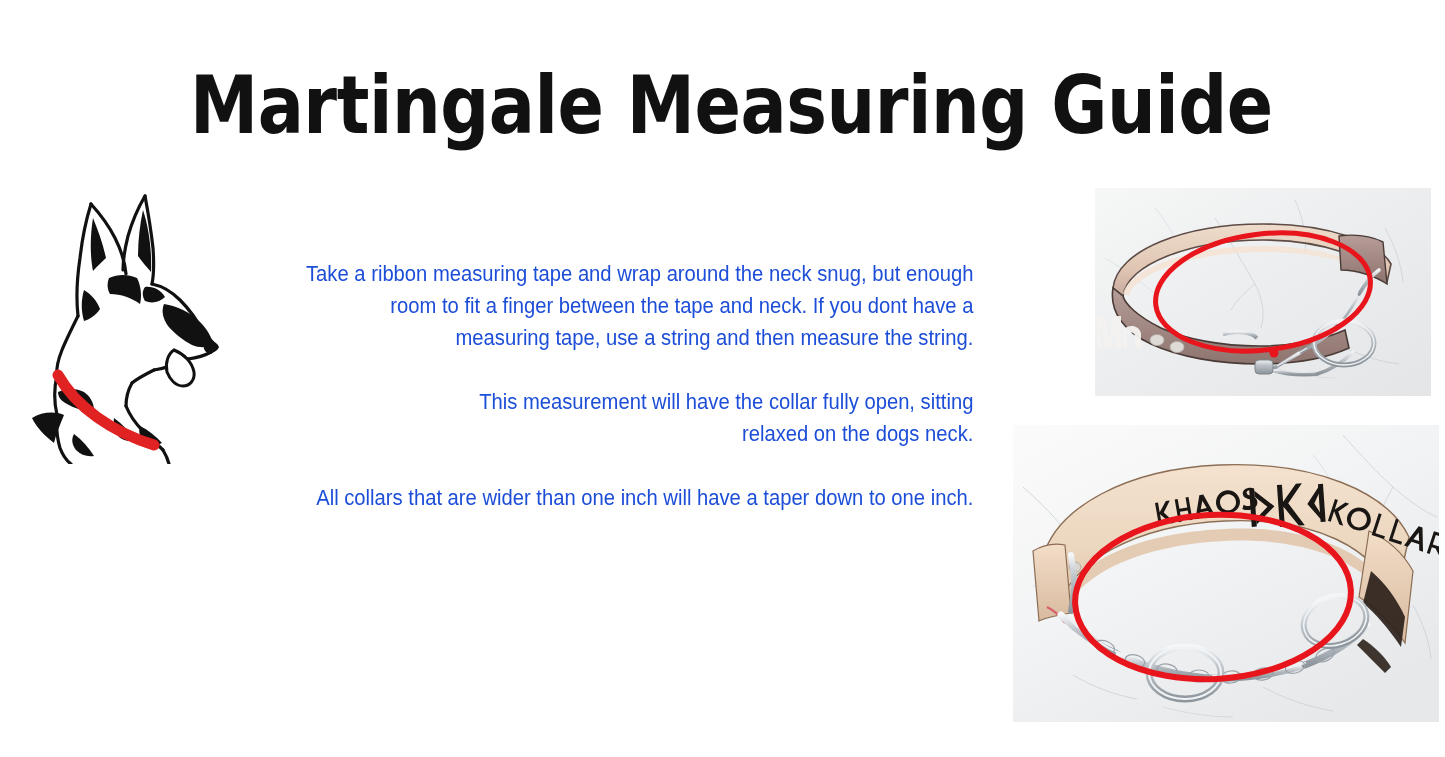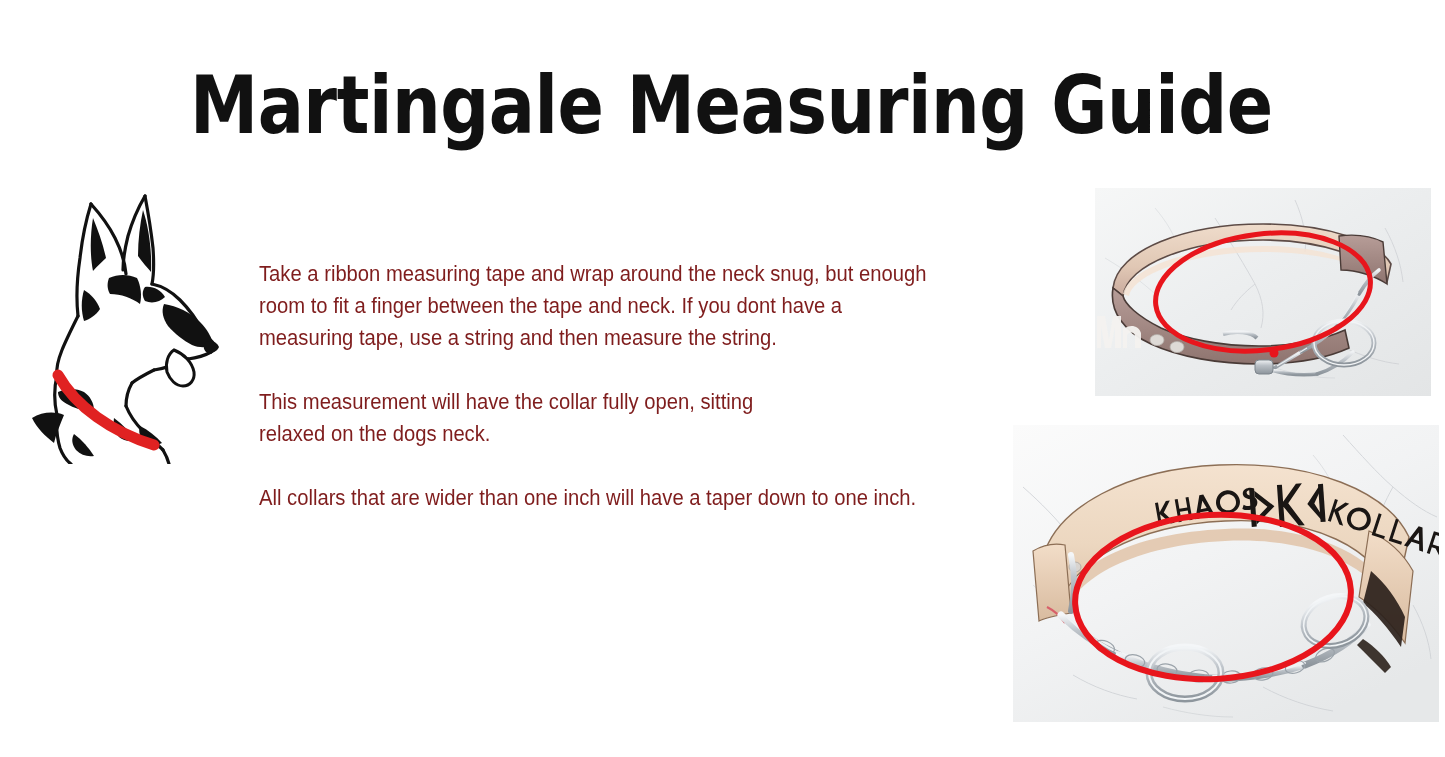--- a/index.html
+++ b/index.html
@@ -9,20 +9,21 @@
   }
   body {
     font-family: "Liberation Sans", "DejaVu Sans", sans-serif;
   }
   #page {
     position: relative;
     width: 1445px;
     height: 757px;
     background: #ffffff;
     overflow: hidden;
+    text-align: right;
   }
 
   
   #page-title {
     position: absolute;
     left: 190px;
     top: 62px;
     width: 1000px;
     font-family: "DejaVu Sans", sans-serif;
     font-weight: 700;
@@ -44,21 +45,21 @@
     height: 282px;
   }
   #dog-illustration svg { display: block; width: 100%; height: 100%; }
 
   
   #body-copy {
     position: absolute;
     left: 259px;
     top: 258px;
     width: 760px;
-    color: #7f1d1d;
+    color: #1d4ed8;
     font-family: "Liberation Sans", sans-serif;
     font-size: 21.5px;
     line-height: 32px;
   }
   #body-copy p {
     margin: 0 0 32px 0;
     transform: scaleX(0.94);
     transform-origin: left top;
     white-space: pre-line;
   }

